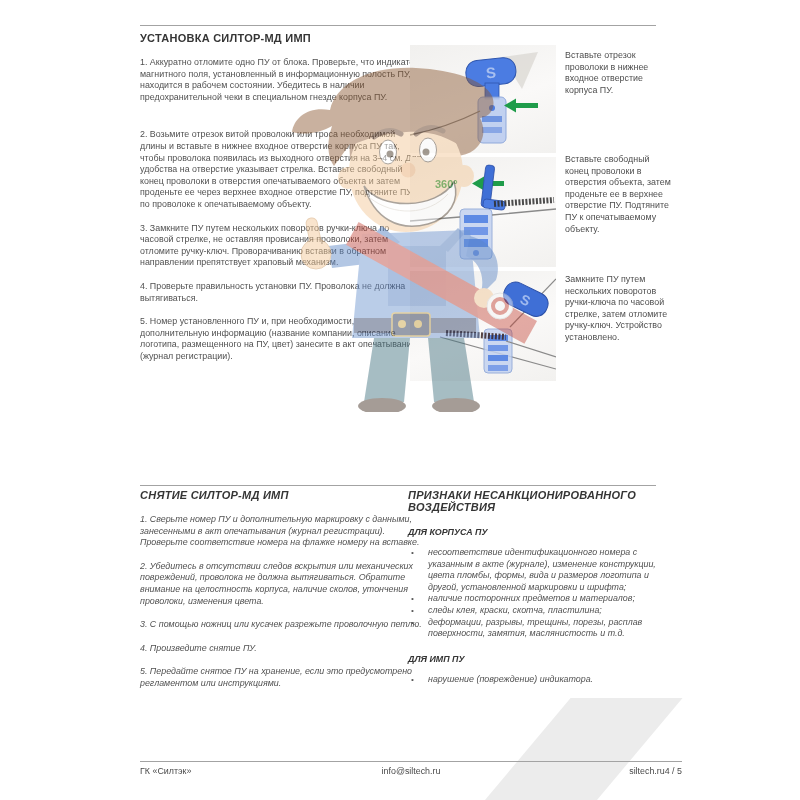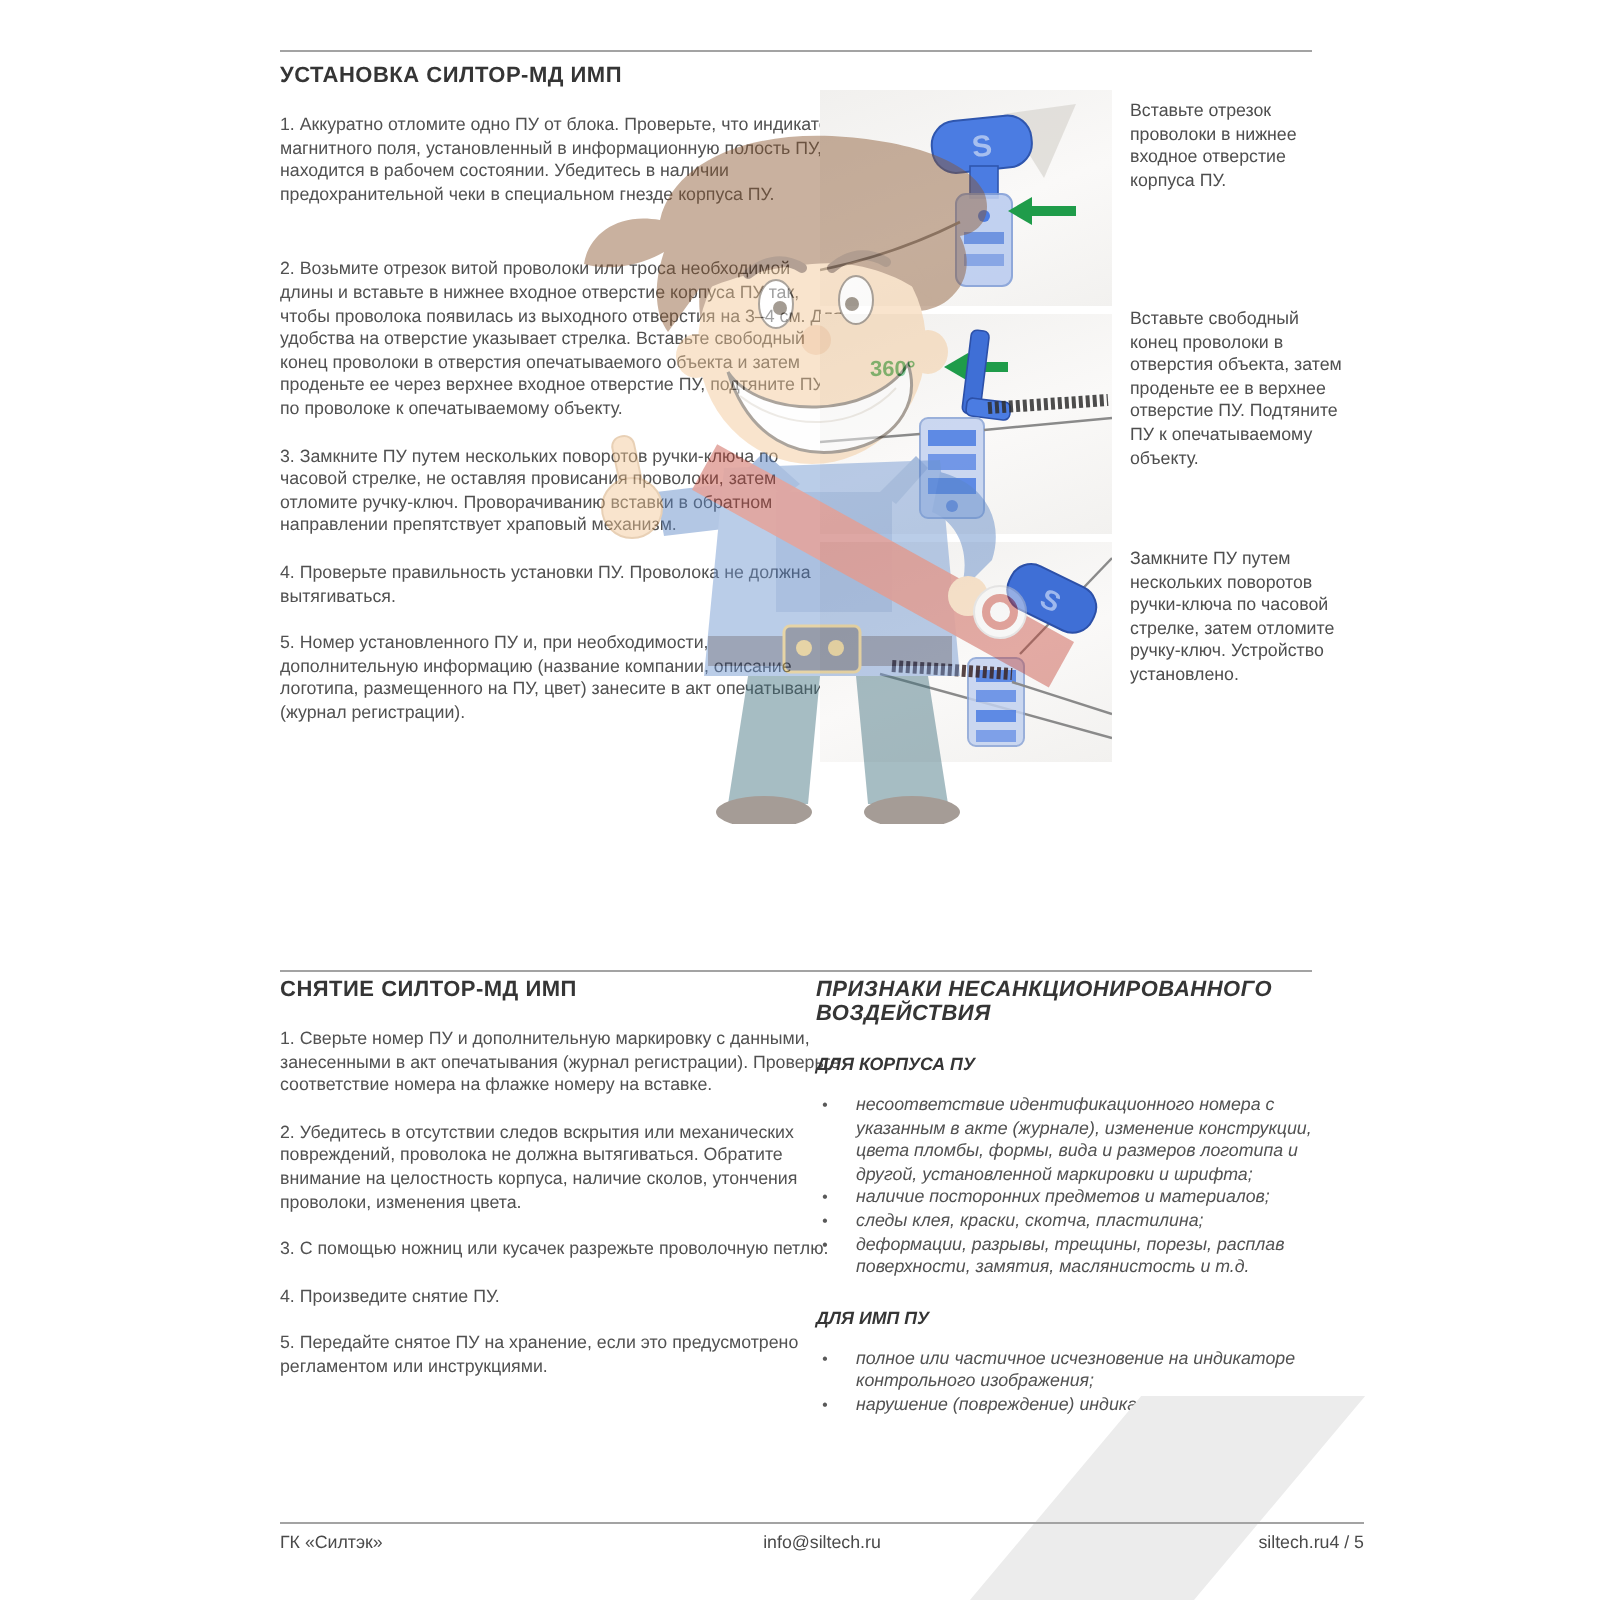--- a/index.html
+++ b/index.html
@@ -10,21 +10,21 @@
   .body-text{font-size:8.9px;line-height:11.6px;color:#515151;}
   p.step{margin:0 0 12px 0;}
   p.step.gap-lg{margin-bottom:26px;}
   #install-col{left:140px;top:32px;width:284px;}
   #figures{left:410px;top:45px;width:146px;z-index:1;}
   .figure{position:relative;width:146px;height:108px;margin-bottom:4px;background:linear-gradient(160deg,#f1f0ee 0%,#faf9f8 55%,#f2f1ef 100%);overflow:hidden;}
   .figure.f2,.figure.f3{height:110px;}
   .caption{position:absolute;left:565px;width:106px;font-size:8.9px;line-height:11.6px;color:#4e4e4e;}
   #cap-1{top:50px;} #cap-2{top:154px;} #cap-3{top:274px;}
   #mascot{left:288px;top:66px;width:280px;height:346px;opacity:.46;z-index:10;pointer-events:none;}
-  #removal-col{left:140px;top:489px;width:286px;}
+  #removal-col{left:140px;top:489px;width:286px;font-style:italic;}
   #tamper-col{left:408px;top:489px;width:252px;font-style:italic;}
   .subtitle{font-size:8.9px;font-weight:bold;color:#353535;margin:14px 0 10px 0;}
   ul.tamper-list{margin:0;padding:0;list-style:none;}
   ul.tamper-list li{position:relative;padding-left:20px;margin:0;}
   ul.tamper-list li::before{content:"\2022";position:absolute;left:3px;top:0;font-size:8px;color:#5a5a5a;}
   #parallelogram{left:485px;top:698px;width:112px;height:102px;background:#ececec;transform:skewX(-40deg);transform-origin:0 100%;z-index:0;}
   .footer-text{position:absolute;top:766px;font-size:8.9px;color:#4a4a4a;z-index:2;}
   #footer-company{left:140px;}
   #footer-email{left:140px;width:542px;text-align:center;}
   #footer-right{right:118px;display:flex;}
@@ -178,21 +178,20 @@
   <h2 class="section-title">ПРИЗНАКИ НЕСАНКЦИОНИРОВАННОГО ВОЗДЕЙСТВИЯ</h2>
   <div class="subtitle">ДЛЯ КОРПУСА ПУ</div>
   <ul class="tamper-list body-text">
     <li>несоответствие идентификационного номера с указанным в акте (журнале), изменение конструкции, цвета пломбы, формы, вида и размеров логотипа и другой, установленной маркировки и шрифта;</li>
     <li>наличие посторонних предметов и материалов;</li>
     <li>следы клея, краски, скотча, пластилина;</li>
     <li>деформации, разрывы, трещины, порезы, расплав поверхности, замятия, маслянистость и т.д.</li>
   </ul>
   <div class="subtitle">ДЛЯ ИМП ПУ</div>
   <ul class="tamper-list body-text">
-    <li>полное или частичное исчезновение на индикаторе контрольного изображения;</li>
     <li>нарушение (повреждение) индикатора.</li>
   </ul>
 </div>
 
 <div class="abs" id="parallelogram"></div>
 
 <div class="rule" id="footer-rule"></div>
 <div class="footer-text" id="footer-company">ГК «Силтэк»</div>
 <div class="footer-text" id="footer-email">info@siltech.ru</div>
 <div class="footer-text" id="footer-right">

